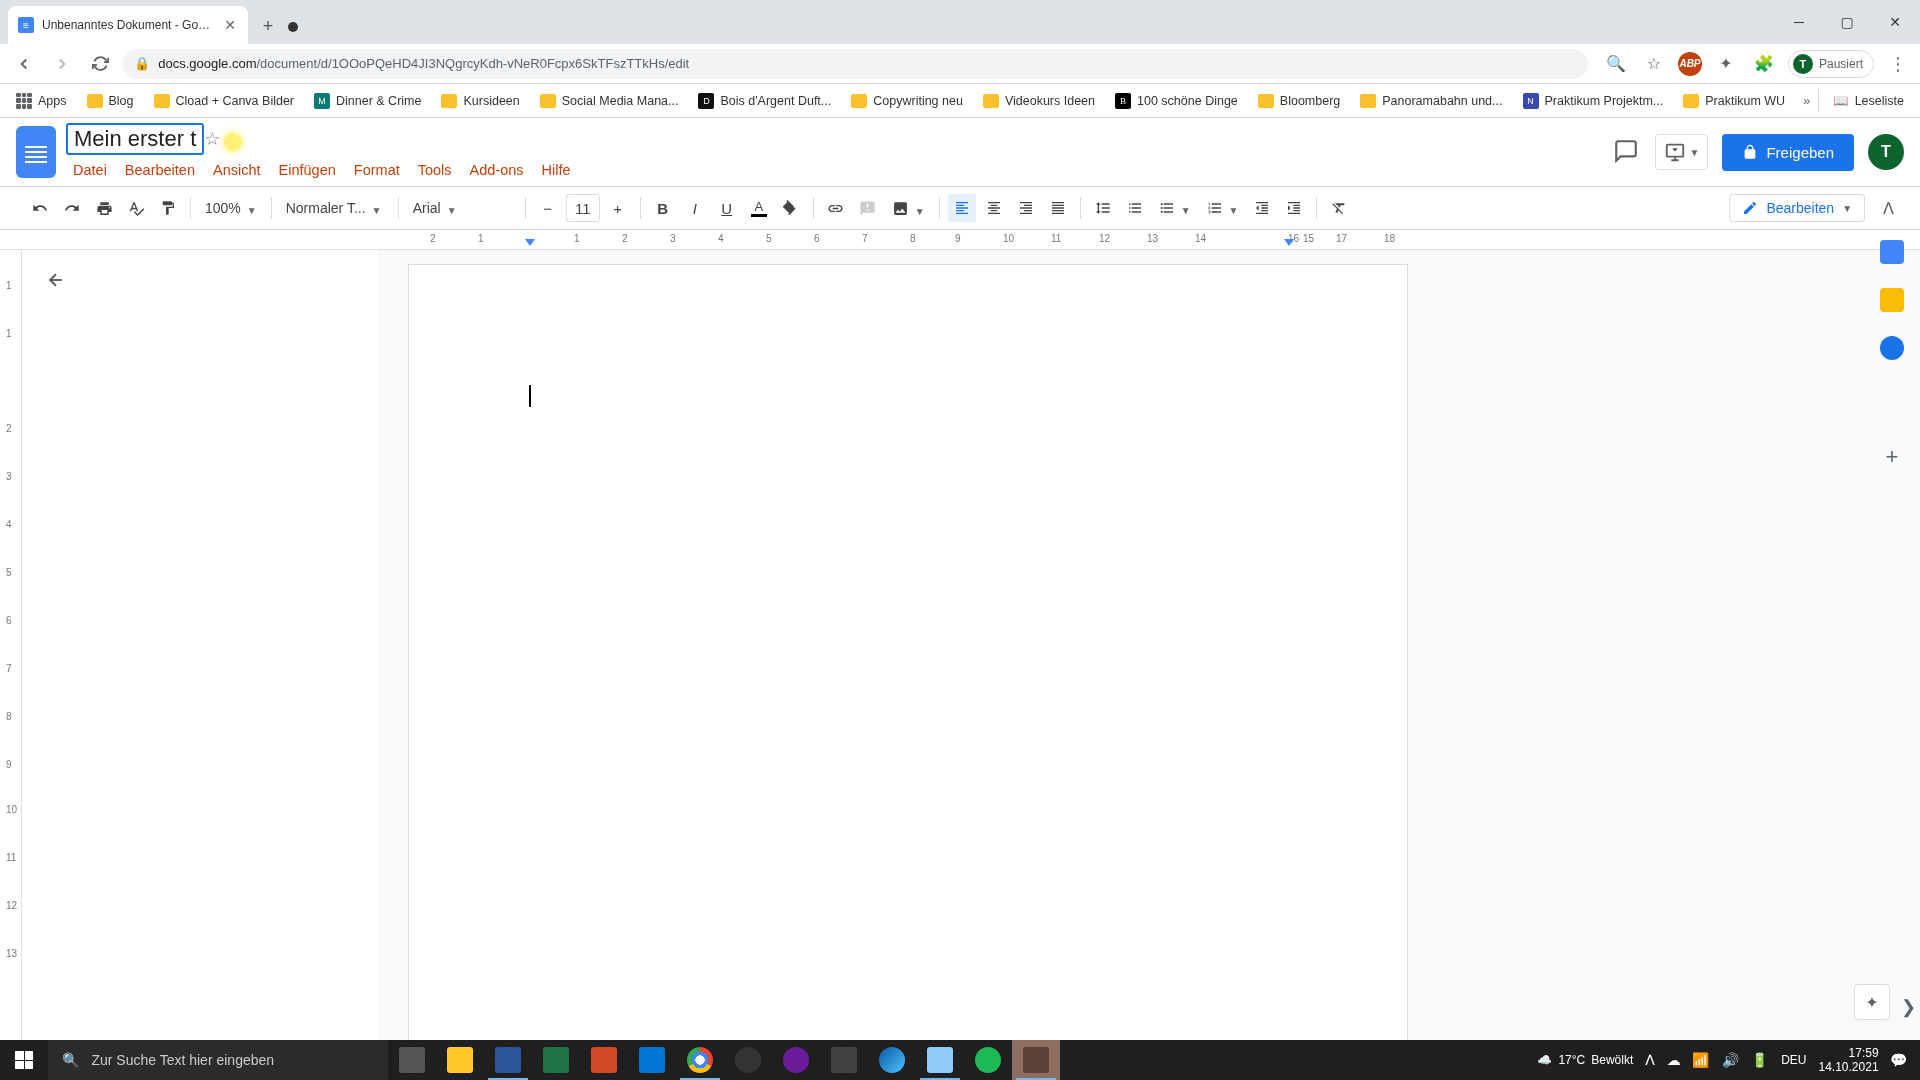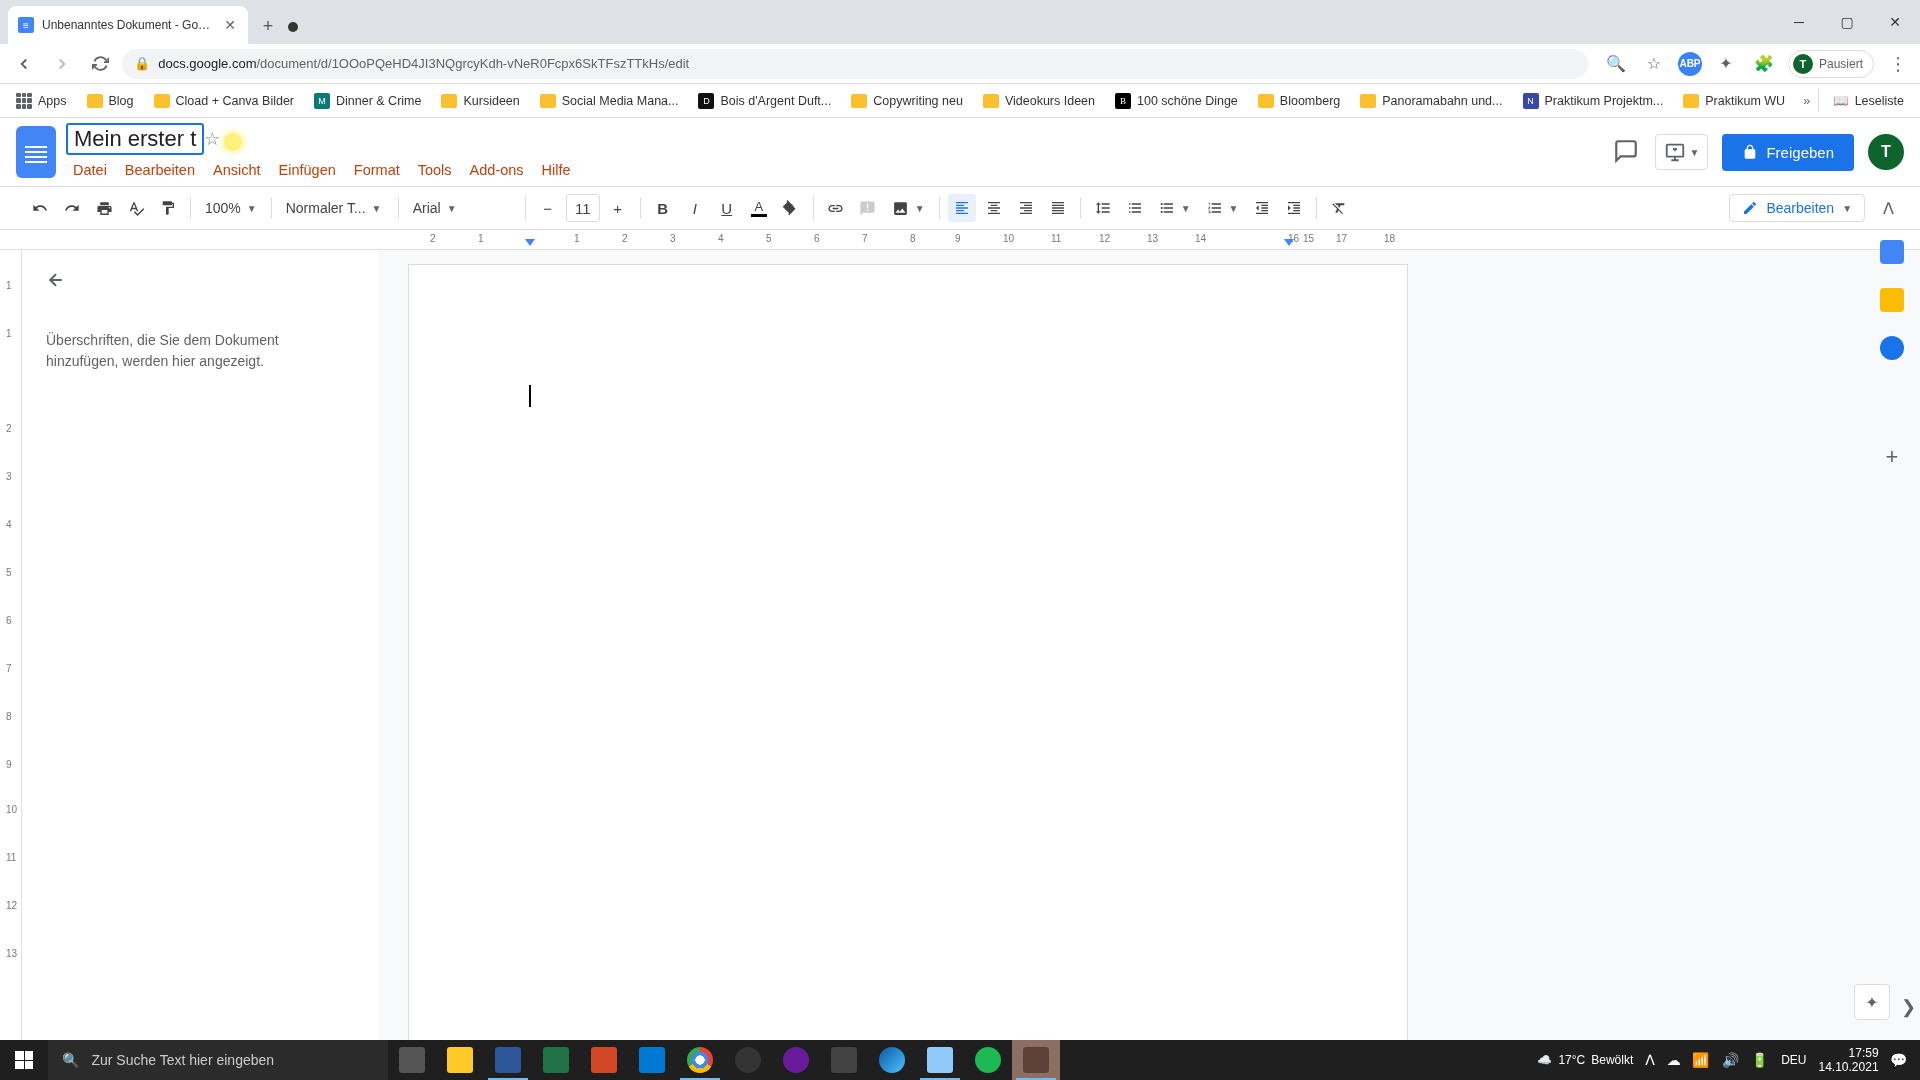--- a/index.html
+++ b/index.html
@@ -18,21 +18,21 @@
 
 .address-row { height: 40px; background: #fff; display: flex; align-items: center; padding: 0 8px; gap: 6px; border-bottom: 1px solid #dadce0; }
 .nav-btn { width: 32px; height: 32px; display:flex;align-items:center;justify-content:center; color: #5f6368; border-radius:50%; }
 .nav-btn.disabled { color: #bbb; }
 .addr-bar { flex:1; height: 30px; background: #f1f3f4; border-radius: 15px; display:flex; align-items:center; padding: 0 12px; font-size: 13px; color:#333; gap: 8px;}
 .addr-lock { color: #5f6368; font-size: 13px;}
 .addr-domain { color: #202124; }
 .addr-path { color: #5f6368; }
 .addr-icons { display:flex; gap: 10px; align-items:center; margin-left: 8px;}
 .addr-icon { width:28px;height:28px;display:flex;align-items:center;justify-content:center;color:#5f6368;font-size:16px;}
-.ext-red { width:24px;height:24px;border-radius:50%;background:#3b82f6;color:#fff;display:flex;align-items:center;justify-content:center;font-size:10px;font-weight:bold;}
+.ext-red { width:24px;height:24px;border-radius:50%;background:#c2410c;color:#fff;display:flex;align-items:center;justify-content:center;font-size:10px;font-weight:bold;font-style:italic;}
 .pausiert { border:1px solid #dadce0; border-radius:14px; padding:3px 10px 3px 4px; display:flex;align-items:center;gap:6px;font-size:12px;color:#5f6368;}
 .avatar-sm { width:20px;height:20px;border-radius:50%;background:#0d652d;color:#fff;display:flex;align-items:center;justify-content:center;font-size:11px;font-weight:bold;}
 .menu-dots { width:28px;display:flex;align-items:center;justify-content:center;color:#5f6368;font-size:18px;}
 
 .bookmarks { height: 34px; background:#fff; display:flex; align-items:center; padding: 0 8px; gap: 4px; border-bottom: 1px solid #dadce0; font-size: 12.5px; color:#333;}
 .bm-item { display:flex;align-items:center;gap:6px;padding:4px 8px; white-space:nowrap;}
 .bm-folder { width:16px;height:14px;background:#fbc02d;border-radius:2px;}
 .bm-icon { width:16px;height:16px;background:#607d8b;border-radius:2px;display:flex;align-items:center;justify-content:center;color:#fff;font-size:9px;}
 .bm-right { margin-left:auto; display:flex;align-items:center;gap:8px;}
 
@@ -50,21 +50,21 @@
 .head-right { margin-left:auto; display:flex;align-items:center;gap:14px;}
 .chat-icon { width:28px;height:28px;color:#5f6368;font-size:20px;}
 .present-btn { border:1px solid #dadce0;border-radius:4px;padding:6px 8px;display:flex;align-items:center;gap:4px;color:#5f6368;}
 .share-btn { background:#1a73e8; color:#fff; border-radius:4px; padding: 10px 20px; font-size:15px; font-weight:500; display:flex;align-items:center;gap:8px;}
 .avatar-lg { width:36px;height:36px;border-radius:50%;background:#0d652d;color:#fff;display:flex;align-items:center;justify-content:center;font-weight:bold;}
 
 
 .toolbar-wrap { height: 44px; border-top:1px solid #dadce0;border-bottom:1px solid #dadce0; display:flex;align-items:center;padding:0 26px;gap:4px;}
 .tb-btn { min-width:28px;height:28px;display:flex;align-items:center;justify-content:center;color:#444;font-size:15px;padding:0 4px;}
 .tb-sep { width:1px;height:22px;background:#dadce0;margin:0 4px;}
-.tb-select { display:flex;align-items:center;gap:6px;font-size:14px;color:#444;padding:0 6px;}
+.tb-select { display:flex;align-items:flex-end;gap:6px;font-size:14px;color:#444;padding:0 6px;}
 .tb-arrow { font-size:10px;color:#666;}
 .align-active { background:#e8f0fe;border-radius:3px;}
 .edit-mode { margin-left:auto; border:1px solid #dadce0;border-radius:4px;padding:5px 12px;display:flex;align-items:center;gap:8px;font-size:14px;color:#1a73e8;}
 .collapse-arrow { margin-left:14px;color:#5f6368;font-size:16px;}
 
 
 .ruler-area { height: 20px; background:#fff; border-bottom:1px solid #e0e0e0; position:relative; display:flex;}
 .ruler-v-space { width:22px;}
 .ruler-h { position:relative; flex:1; font-size:10px;color:#777; }
 .ruler-tick { position:absolute; top:3px; }
@@ -475,21 +475,20 @@
     <span class="rv-tick" style="top:602px;">11</span>
     <span class="rv-tick" style="top:650px;">12</span>
     <span class="rv-tick" style="top:698px;">13</span>
   </div>
   <div class="outline">
     <div class="outline-back">
       <svg width="20" height="20" viewBox="0 0 24 24" fill="none" stroke="#5f6368" stroke-width="2.5">
           <path d="M19 12H5M12 19l-7-7 7-7"></path>
         </svg>
     </div>
-    <div class="outline-text">Überschriften, die Sie dem Dokument hinzufügen, werden hier angezeigt.</div>
   </div>
   <div class="canvas">
     <div class="page">
       <div class="text-cursor"></div>
     </div>
     <div class="explore">✦</div>
   </div>
   <div class="page-nav">❯</div>
 </div>
 

